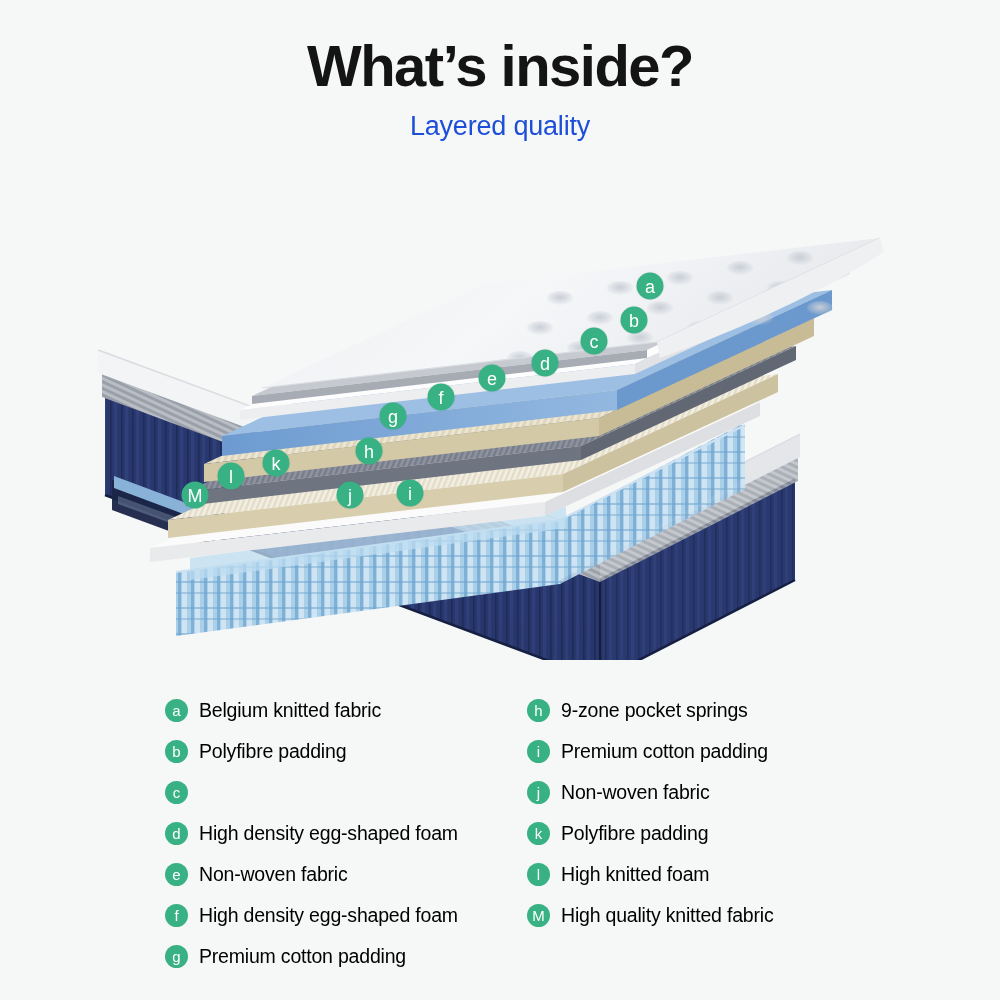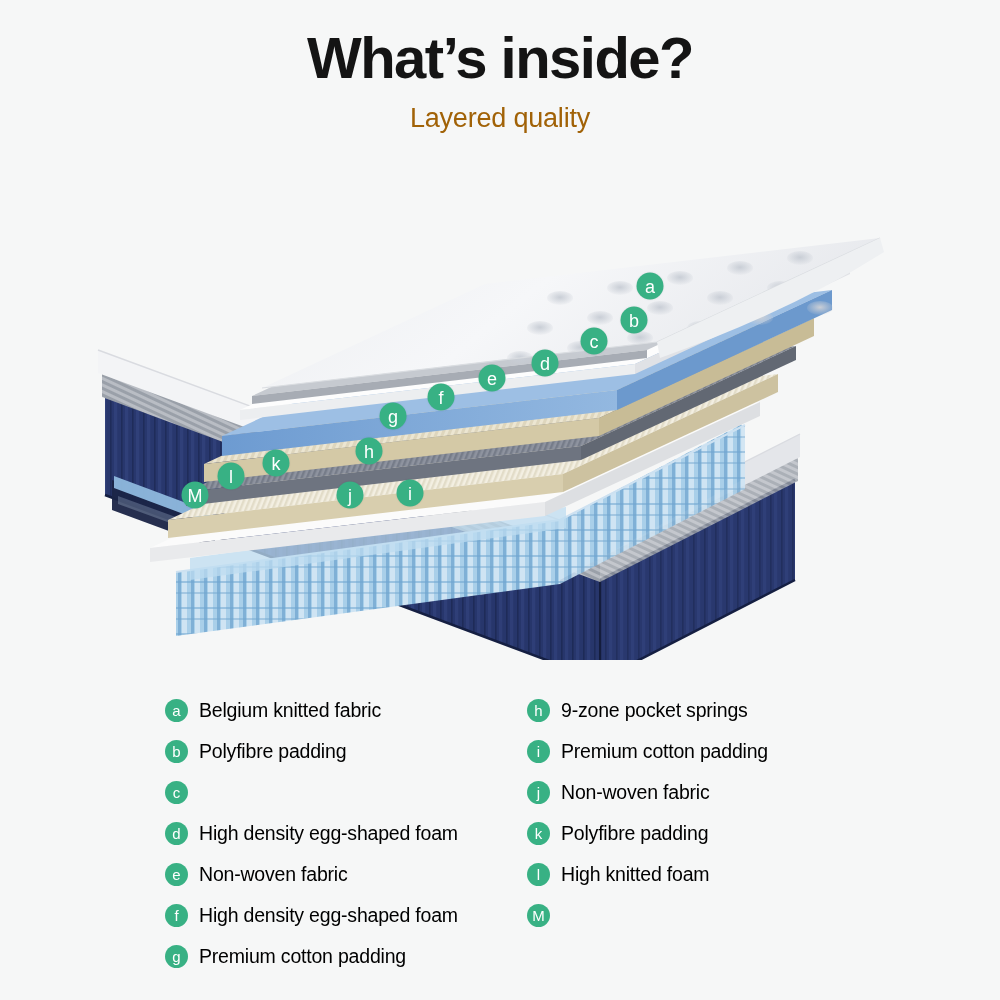--- a/index.html
+++ b/index.html
@@ -6,27 +6,27 @@
   html,body { width:1000px; height:1000px; }
   body {
     background:#f6f7f7;
     font-family:"Liberation Sans", sans-serif;
     color:#2b2b2b;
     overflow:hidden;
     position:relative;
   }
 
   
-  #header { position:absolute; top:0; left:0; width:1000px; text-align:center; }
+  #header { position:absolute; top:8px; left:0; width:1000px; text-align:center; }
   #page-title {
     font-size:58px; font-weight:bold; letter-spacing:-1.5px;
     color:#141414; margin-top:28px; line-height:1.05;
   }
   #page-subtitle {
-    font-size:27px; font-weight:400; color:#a16207;
+    font-size:27px; font-weight:400; color:#1d4ed8;
     margin-top:14px; letter-spacing:-0.2px;
   }
 
   
   #diagram { position:absolute; left:0; top:180px; width:1000px; height:480px; }
   #diagram svg { display:block; }
 
   
   .callout {
     position:absolute;
@@ -307,15 +307,16 @@
       <div class="legend-item">
         <span class="legend-badge">k</span>
         <span class="legend-label">Polyfibre padding</span>
       </div>
       <div class="legend-item">
         <span class="legend-badge">l</span>
         <span class="legend-label">High knitted foam</span>
       </div>
       <div class="legend-item">
         <span class="legend-badge">M</span>
+        <span class="legend-label">High quality knitted fabric</span>
       </div>
     </div>
 </div>
 
 </body></html>

